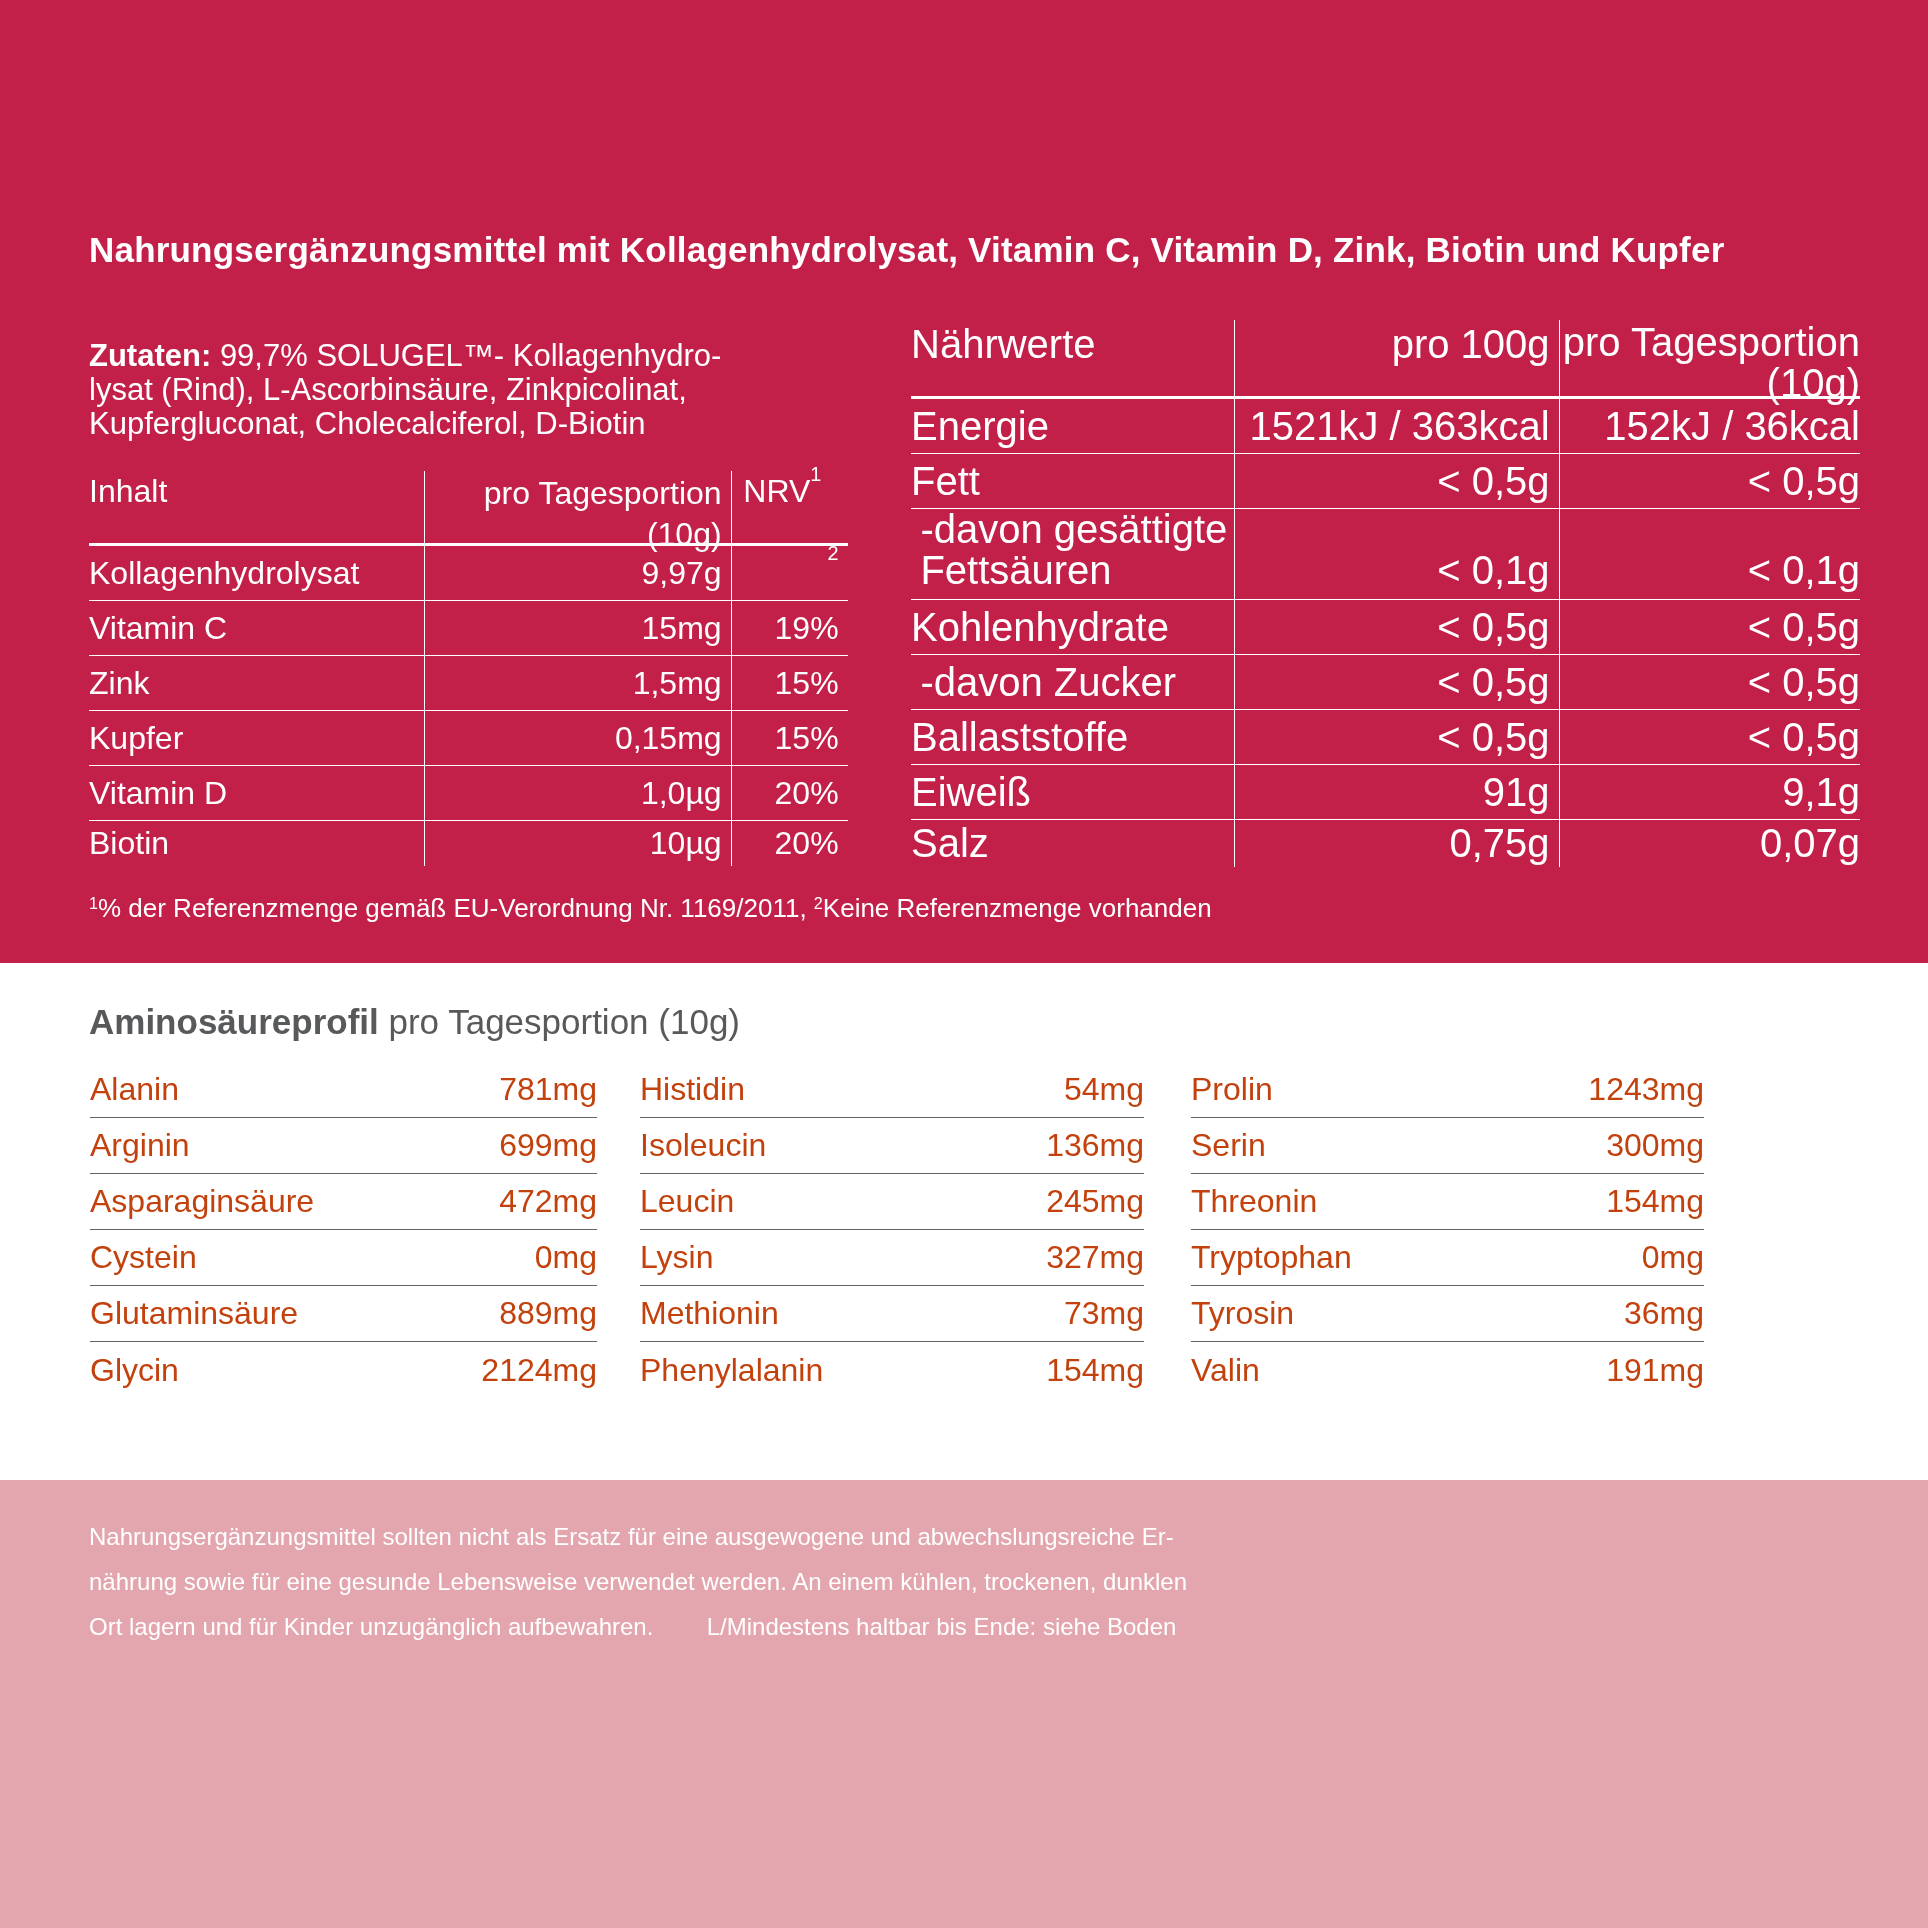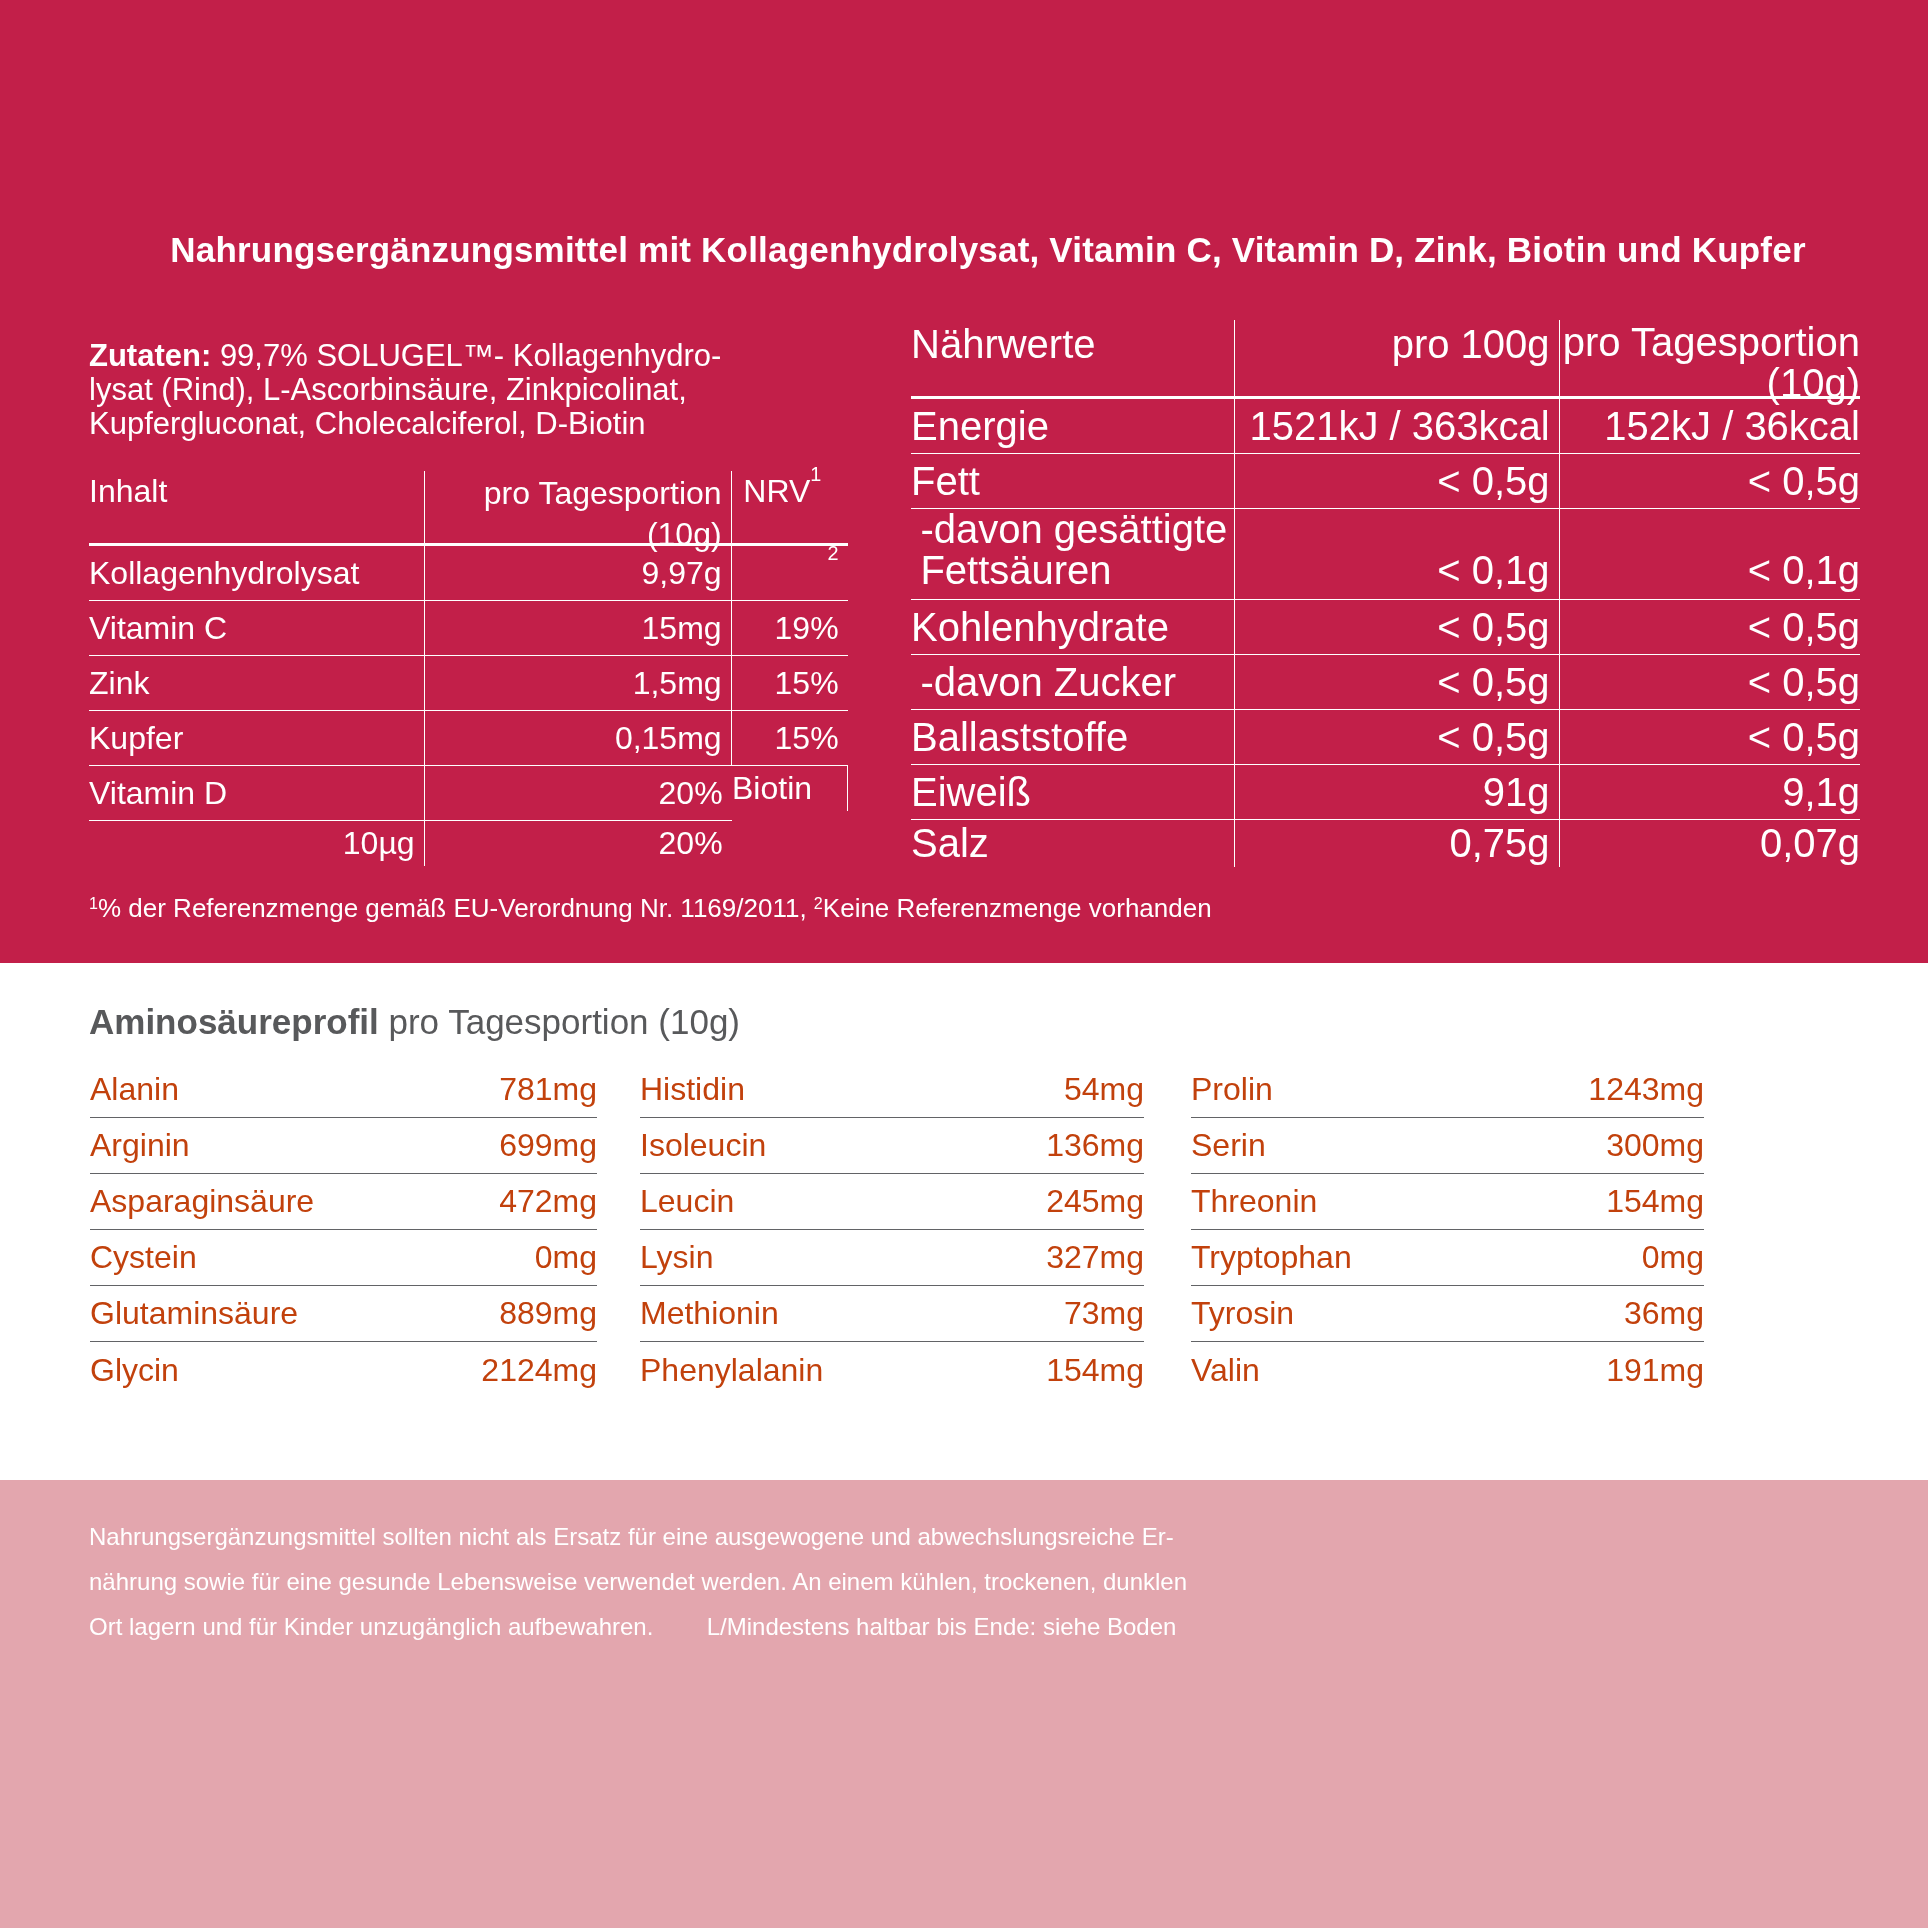--- a/index.html
+++ b/index.html
@@ -9,21 +9,21 @@
     font-family:"Liberation Sans", sans-serif;
     -webkit-font-smoothing:antialiased;
   }
   
   .panel-red  { position:absolute; left:0; top:0; width:1928px; height:963px; background:var(--red,#C21F49); }
   .panel-pink { position:absolute; left:0; top:1480px; width:1928px; height:448px; background:var(--pink,#E3A6AE); }
 
   
   .main-title {
     position:absolute; left:89px; top:230px; width:1798px;
-    color:#fff; font-size:35px; font-weight:bold; letter-spacing:0.2px;text-align:center;
+    color:#fff; font-size:35px; font-weight:bold; letter-spacing:0.2px;
   }
   .ingredients {
     position:absolute; left:89px; top:316px; width:829px;
     color:#fff; font-size:31px; line-height:34px; white-space:pre-line;margin-top:23px;
   }
   .ingredients b { font-weight:bold; }
 
   
   .grid { position:absolute; display:grid; color:#fff; }
   .cell { display:flex; align-items:center; box-sizing:border-box; }
@@ -114,20 +114,21 @@
 
     <div class="cell rcell vr hb">Zink</div>
     <div class="cell rcell vr hb right padR">1,5mg</div>
     <div class="cell rcell hb right padR">15%</div>
 
     <div class="cell rcell vr hb">Kupfer</div>
     <div class="cell rcell vr hb right padR">0,15mg</div>
     <div class="cell rcell hb right padR">15%</div>
 
     <div class="cell rcell vr hb">Vitamin D</div>
+    <div class="cell rcell vr hb right padR">1,0µg</div>
     <div class="cell rcell hb right padR">20%</div>
 
     <div class="cell lastcell vr">Biotin</div>
     <div class="cell lastcell vr right padR">10µg</div>
     <div class="cell lastcell right padR">20%</div>
   </div>
 
   <div class="grid nw">
     <div class="cell hcell top vr hbk">Nährwerte</div>
     <div class="cell hcell top vr hbk right padR">pro 100g</div>

